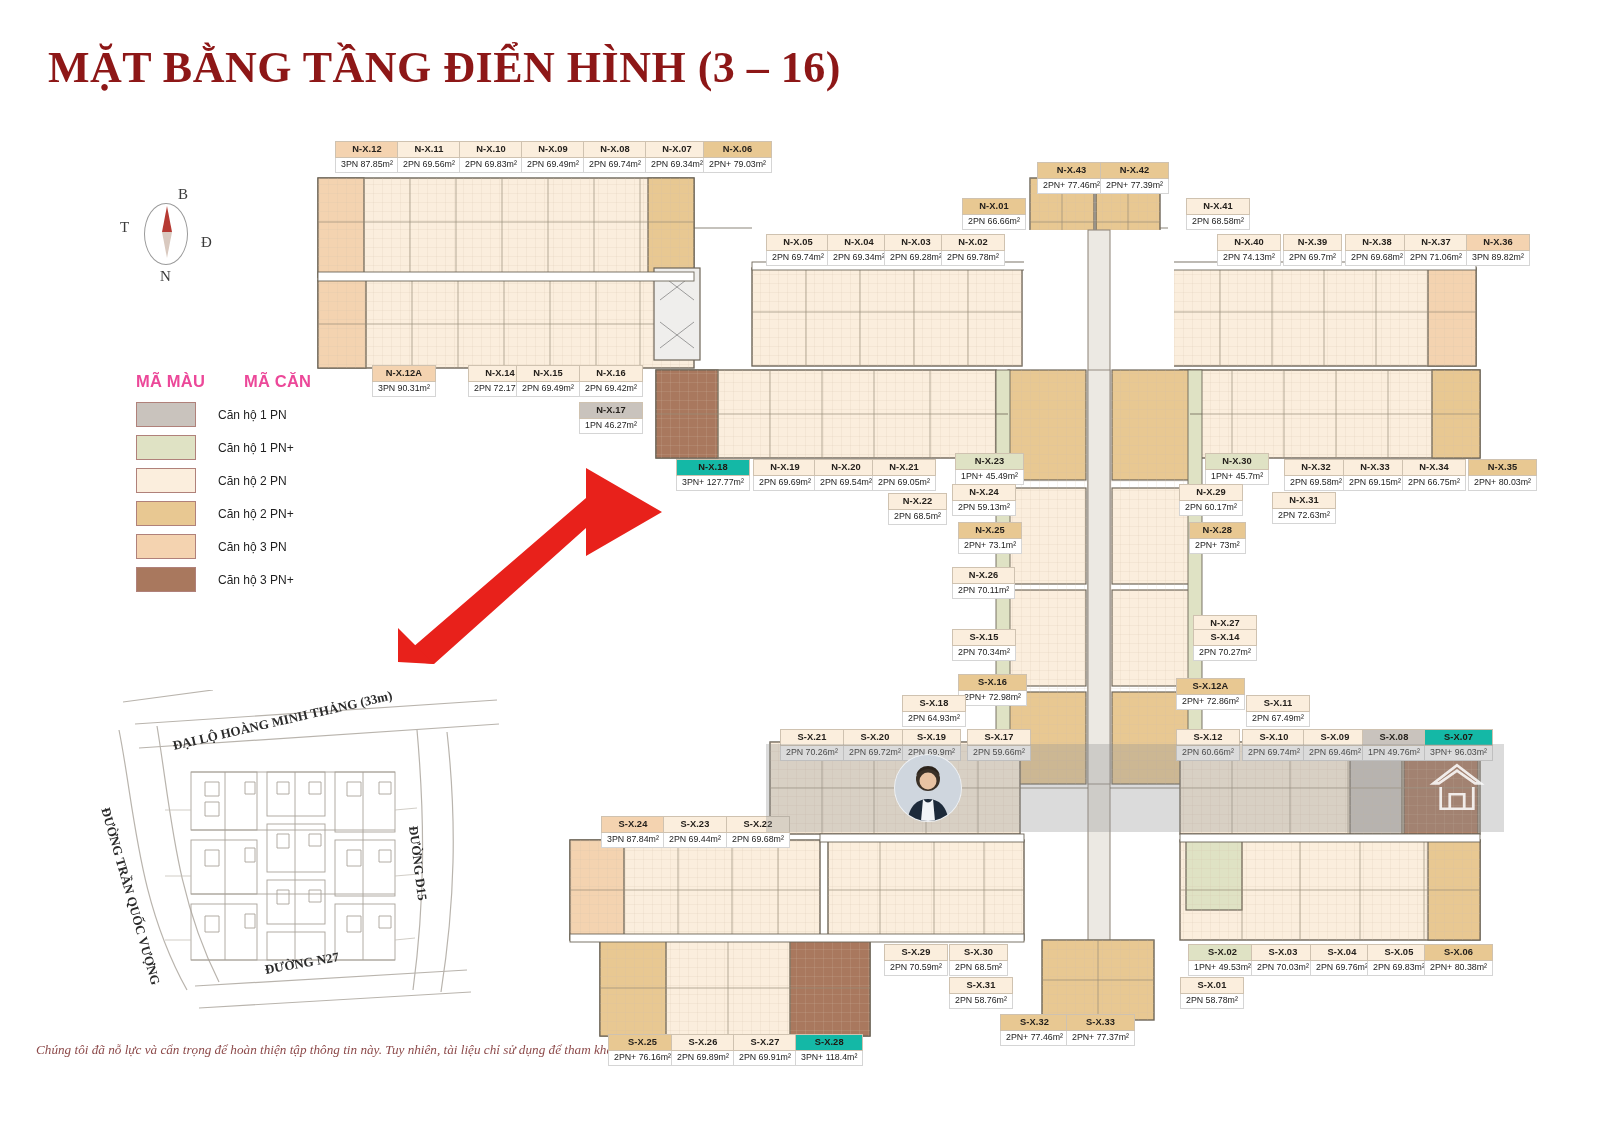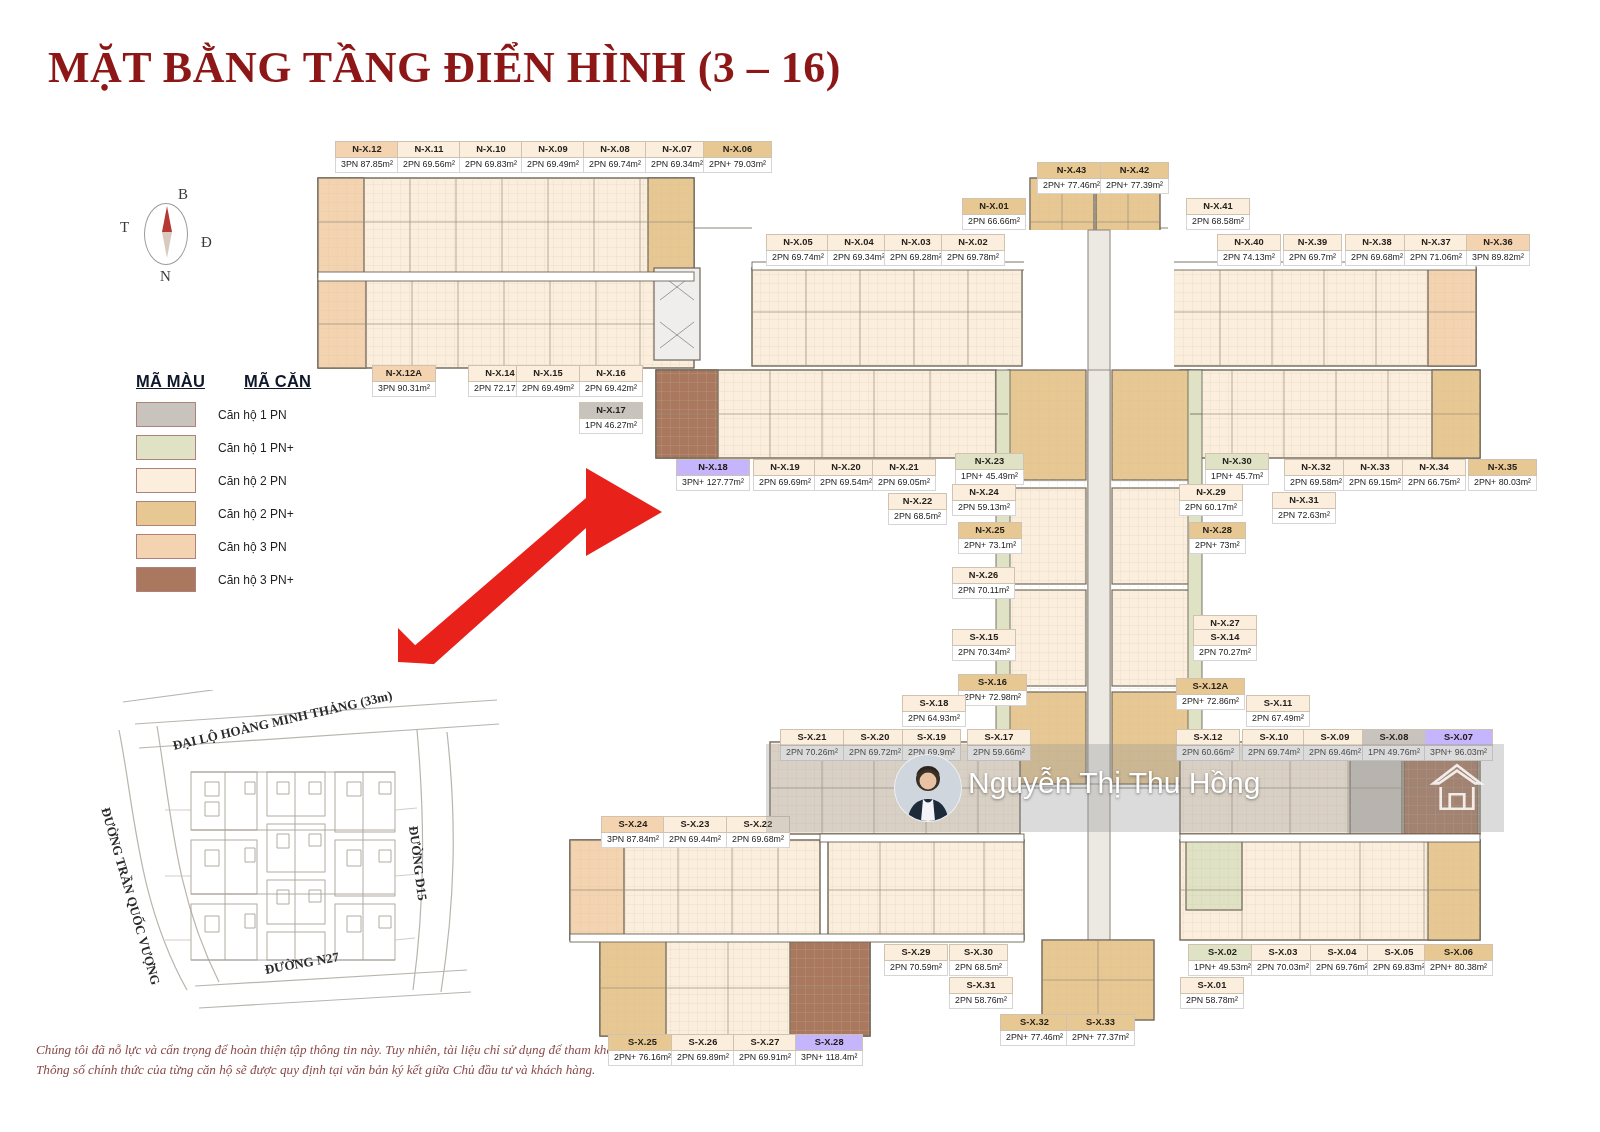--- a/index.html
+++ b/index.html
@@ -89,22 +89,21 @@
   }
   #legend .legend-head {
     display: flex;
     gap: 22px;
     margin-bottom: 11px;
   }
   #legend .legend-head div {
     font-size: 16.5px;
     font-weight: bold;
     letter-spacing: 0.2px;
-    color: #0f172a;
-    text-decoration: underline;
+    color: #ec4899;
   }
   #legend .lh-1 { width: 86px; }
   #legend .legend-row {
     display: flex;
     align-items: center;
     gap: 22px;
     margin-bottom: 8px;
   }
   #legend .swatch {
     width: 60px;
@@ -147,21 +146,21 @@
     background: #ffffff;
     color: #232323;
   }
 
   
   .c-1pn   { background: #c9c3bd; }
   .c-1pnp  { background: #dfe2c4; }
   .c-2pn   { background: #fbeedd; }
   .c-2pnp  { background: #e8c892; }
   .c-3pn   { background: #f4d3b0; }
-  .c-3pnp  { background: #c4b5fd; }
+  .c-3pnp  { background: #14b8a6; }
   .tag.t-3pnp .code { color: #20160f; }
 
   
   #plan {
     position: absolute;
     left: 0; top: 0;
     width: 1600px;
     height: 1132px;
     pointer-events: none;
   }
@@ -829,26 +828,24 @@
     <div id="agent-avatar">
       <svg viewBox="0 0 66 66" width="66" height="66">
         <rect width="66" height="66" fill="#cfd6de"></rect>
         <circle cx="33" cy="24" r="12" fill="#3a3026"></circle>
         <circle cx="33" cy="26" r="8.5" fill="#e8c3a3"></circle>
         <path d="M21 20 q12 -12 24 0 q-3 -9 -12 -9 q-9 0 -12 9 z" fill="#2b231b"></path>
         <path d="M12 66 q4 -22 21 -22 q17 0 21 22 z" fill="#1d2a3a"></path>
         <path d="M28 44 q5 7 10 0 l2 22 h-14 z" fill="#f2f4f7"></path>
       </svg>
     </div>
-    <div id="agent-name">Nguyễn Thị Thu Hồng</div>
     <svg id="brand-logo" viewBox="0 0 64 64">
       <path d="M32 8 L58 28 L52 28 L32 14 L12 28 L6 28 Z" fill="none" stroke="#ffffff" stroke-width="3"></path>
       <path d="M14 32 L14 56 L50 56 L50 32" fill="none" stroke="#ffffff" stroke-width="3"></path>
       <path d="M24 56 L24 40 L40 40 L40 56" fill="none" stroke="#ffffff" stroke-width="3"></path>
     </svg>
   </div>
 
   <div id="disclaimer">
     <div>Chúng tôi đã nỗ lực và cẩn trọng để hoàn thiện tập thông tin này. Tuy nhiên, tài liệu chỉ sử dụng để tham khảo.</div>
-    <div>Thông số chính thức của từng căn hộ sẽ được quy định tại văn bản ký kết giữa Chủ đầu tư và khách hàng.</div>
   </div>
 
 </div>
 
 </body></html>

